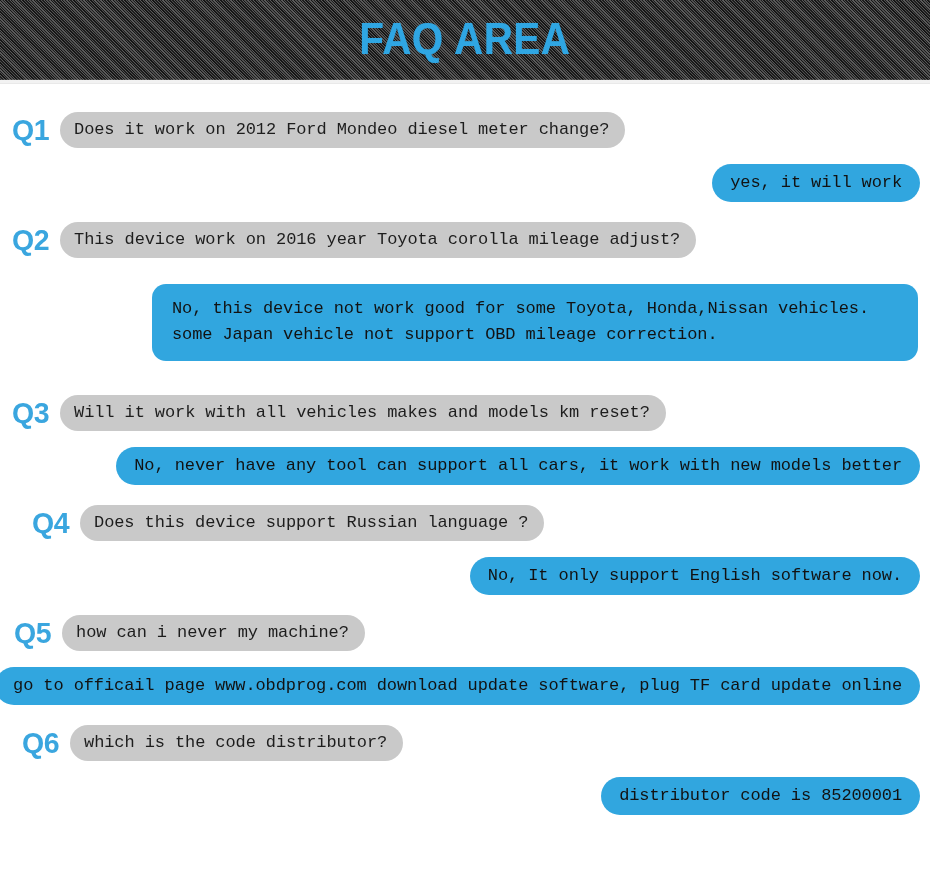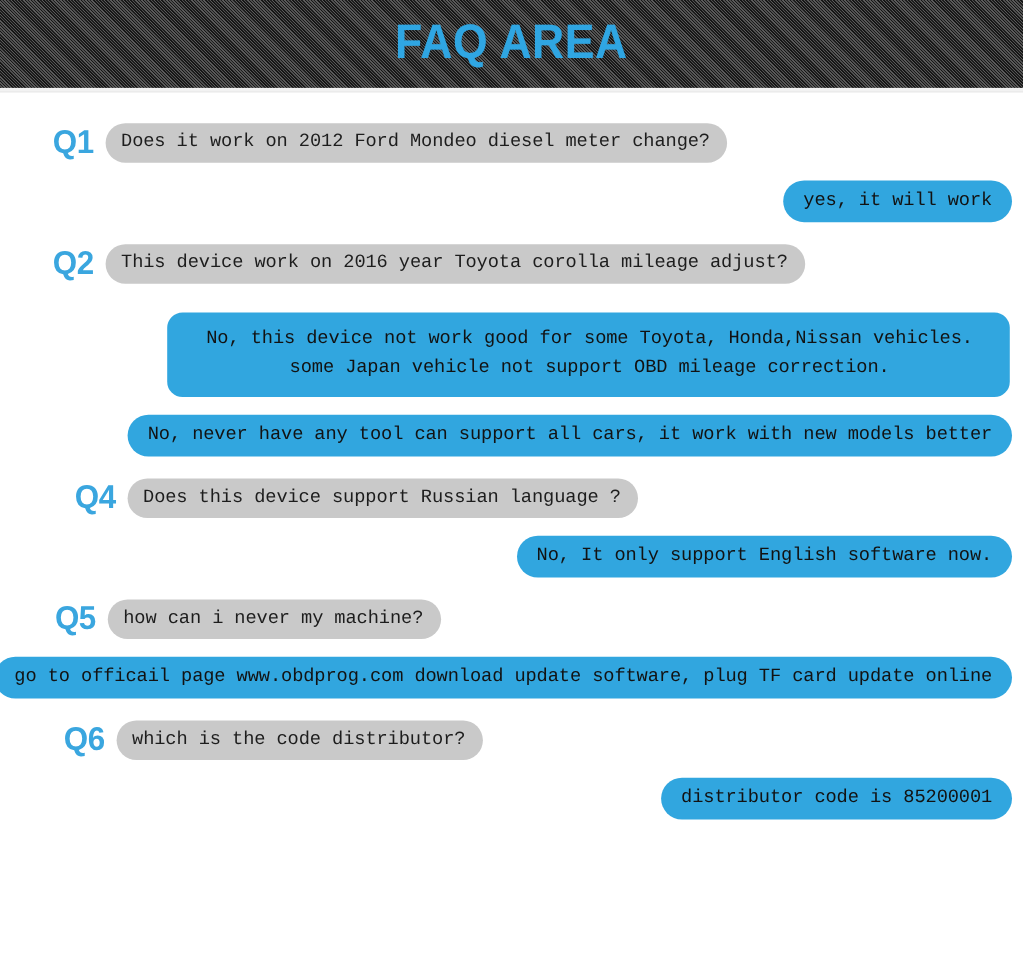--- a/index.html
+++ b/index.html
@@ -76,21 +76,20 @@
     position: relative;
     width: 930px;
   }
 
   
   .q-row {
     display: flex;
     align-items: center;
     padding-left: 12px;
     box-sizing: border-box;
-    margin-left: 36px;
   }
   .q-label {
     font-family: "Liberation Sans Narrow", "Liberation Sans", sans-serif;
     font-weight: bold;
     font-size: 30px;
     line-height: 30px;
     color: #3aa6df;
     letter-spacing: -0.5px;
     transform: scaleX(0.95);
     transform-origin: left center;
@@ -130,21 +129,20 @@
     color: #121212;
     padding: 8px 18px 9px 18px;
     display: inline-block;
     letter-spacing: -0.1px;
   }
   .bubble-a.multiline {
     white-space: normal;
     border-radius: 14px;
     padding: 12px 18px 13px 20px;
     line-height: 26px;
-    text-align: center;
   }
 
   
   .sp-q1   { margin-top: 14px; }
   .sp-a    { margin-top: 16px; }
   .sp-q    { margin-top: 20px; }
   .sp-a-wide { margin-top: 26px; }
   .sp-q-wide { margin-top: 34px; }
 </style>
 </head>
@@ -171,20 +169,24 @@
     <div class="q-row sp-q">
       <span class="q-label">Q2</span>
       <span class="bubble bubble-q">This device work on 2016 year Toyota corolla mileage adjust?</span>
     </div>
     <div class="a-row block sp-a-wide" style="padding-left:152px; padding-right:12px;">
       <span class="bubble bubble-a multiline" style="max-width:766px;">No, this device not work good for some Toyota, Honda,Nissan vehicles. some Japan vehicle not support OBD mileage correction.</span>
     </div>
   </div>
 
   <div class="qa-pair">
+    <div class="q-row sp-q-wide">
+      <span class="q-label">Q3</span>
+      <span class="bubble bubble-q">Will it work with all vehicles makes and models km reset?</span>
+    </div>
     <div class="a-row right sp-a">
       <span class="bubble bubble-a">No, never have any tool can support all cars, it work with new models better</span>
     </div>
   </div>
 
   <div class="qa-pair">
     <div class="q-row sp-q" style="padding-left:32px;">
       <span class="q-label">Q4</span>
       <span class="bubble bubble-q">Does this device support Russian language ?</span>
     </div>

